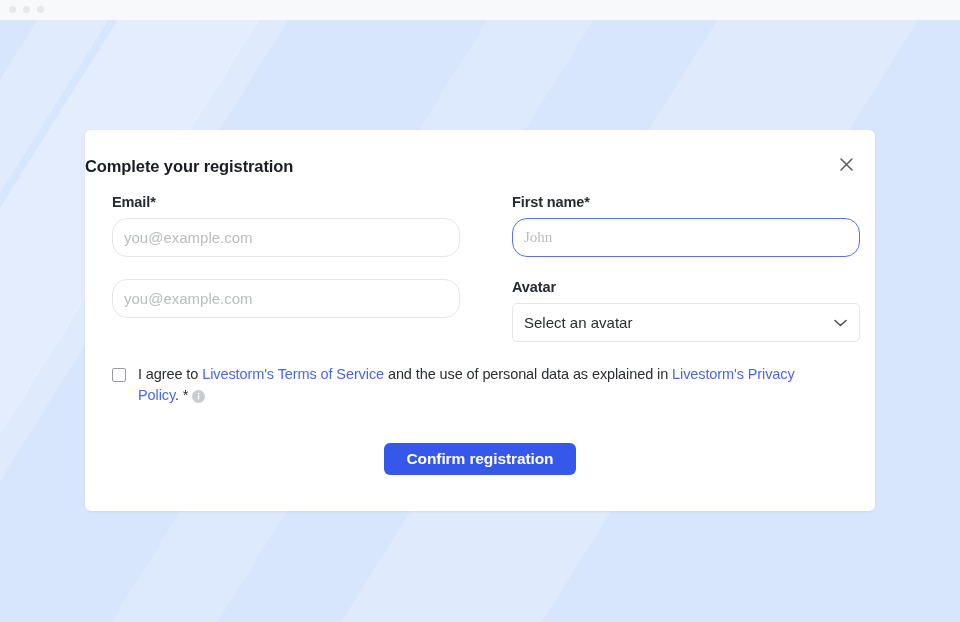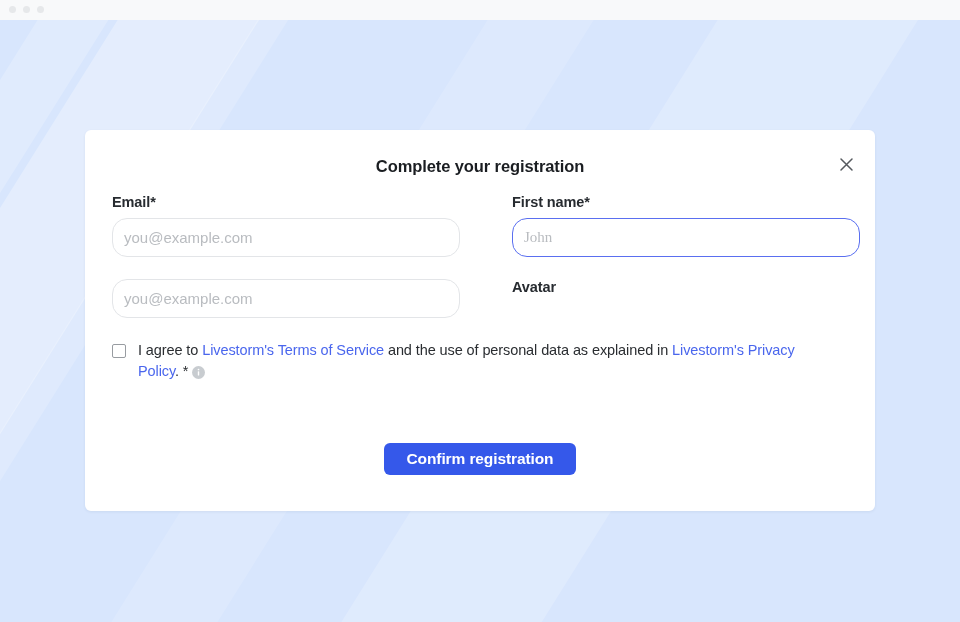--- a/index.html
+++ b/index.html
@@ -77,21 +77,21 @@
     border-radius: 6px;
     z-index: 20;
     box-shadow: 0 1px 3px rgba(30,50,90,0.07);
   }
 
   .modal-title {
     position: absolute;
     top: 27px;
     left: 0;
     width: 790px;
-    text-align: center;
+    text-align: left;
     font-size: 16.5px;
     font-weight: bold;
     color: #1a1d21;
     letter-spacing: -0.1px;
   }
 
   .close-btn {
     position: absolute;
     top: 21px;
     right: 16px;
@@ -278,20 +278,26 @@
           <input class="input focused" type="text" placeholder="John" style="">
         </div>
       </div>
 
       <div class="row">
         <div class="field">
           <input class="input" type="text" placeholder="you@example.com" style="">
         </div>
         <div class="field">
           <label class="label">Avatar</label>
+          <div class="select-wrap">
+            <div class="select">Select an avatar</div>
+            <svg class="chev" width="13" height="8" viewBox="0 0 13 8">
+              <path d="M1 1.5 L6.5 6.5 L12 1.5" stroke="#4a4e53" stroke-width="1.5" fill="none" stroke-linecap="round" stroke-linejoin="round"></path>
+            </svg>
+          </div>
         </div>
       </div>
 
       <div class="consent">
         <div class="checkbox"></div>
         <div class="consent-text">
           <span>I agree to </span><a>Livestorm's Terms of Service</a><span> and the use of personal data as explained in </span><a>Livestorm's Privacy Policy</a><span>. *</span><span class="info-icon"><svg width="13" height="13" viewBox="0 0 13 13">
                 <circle cx="6.5" cy="6.5" r="6.5" fill="#c8ccd0"></circle>
                 <rect x="5.8" y="5.2" width="1.4" height="4.3" rx="0.6" fill="#ffffff"></rect>
                 <circle cx="6.5" cy="3.5" r="0.85" fill="#ffffff"></circle>

